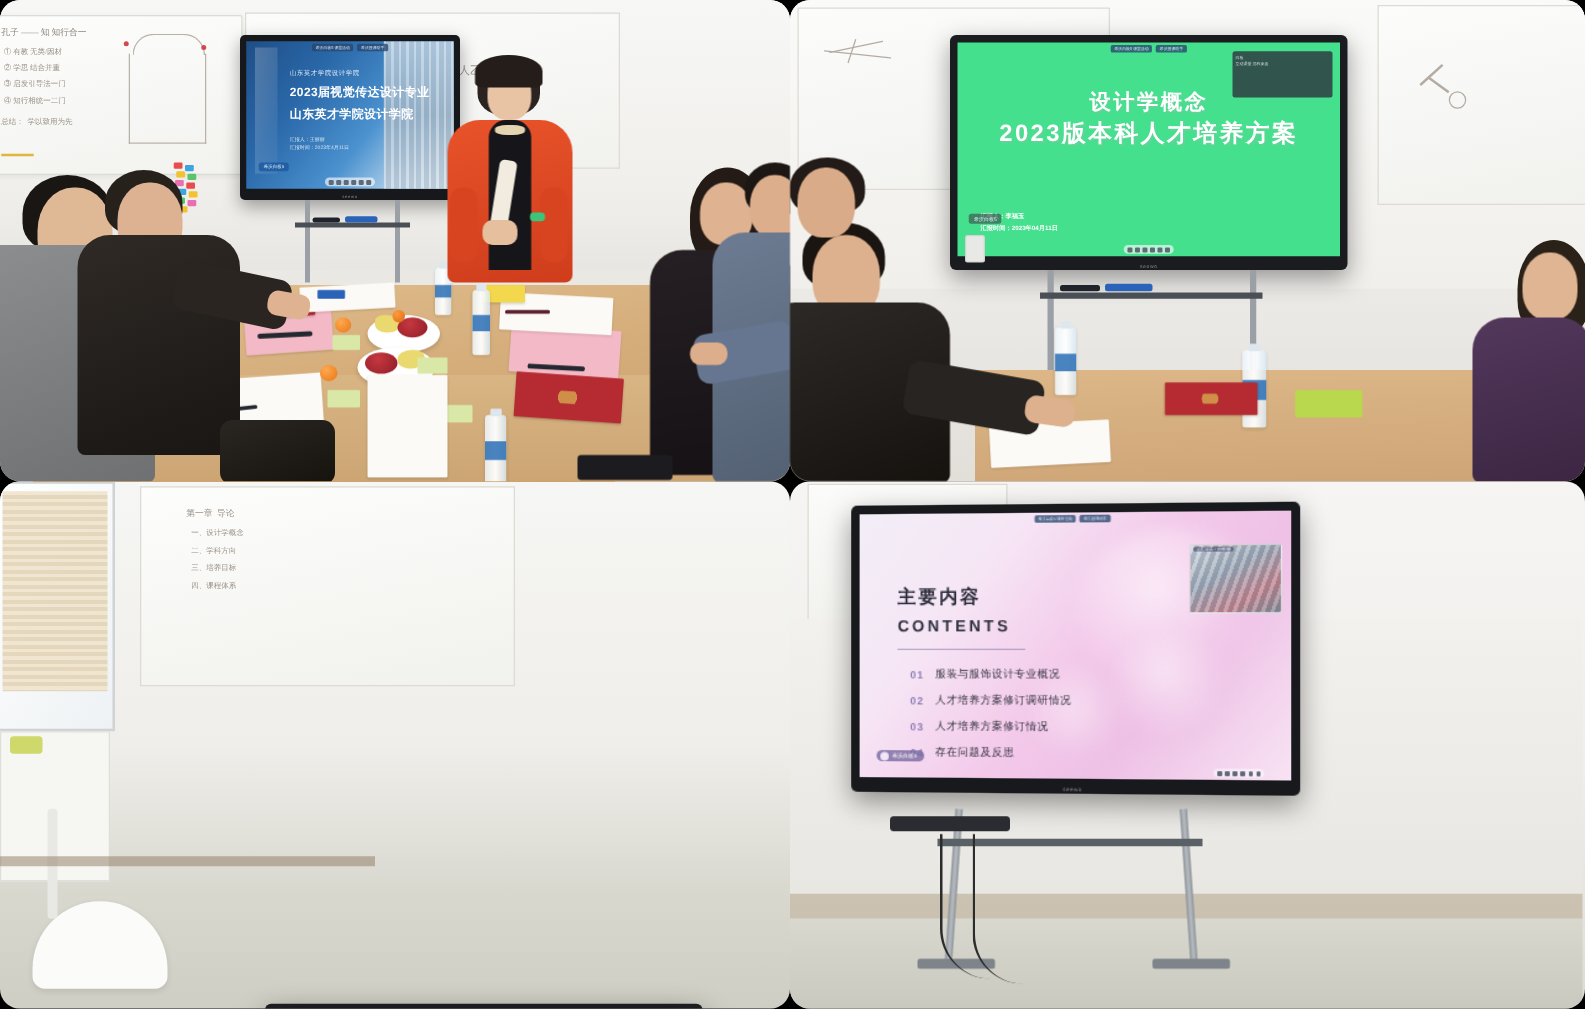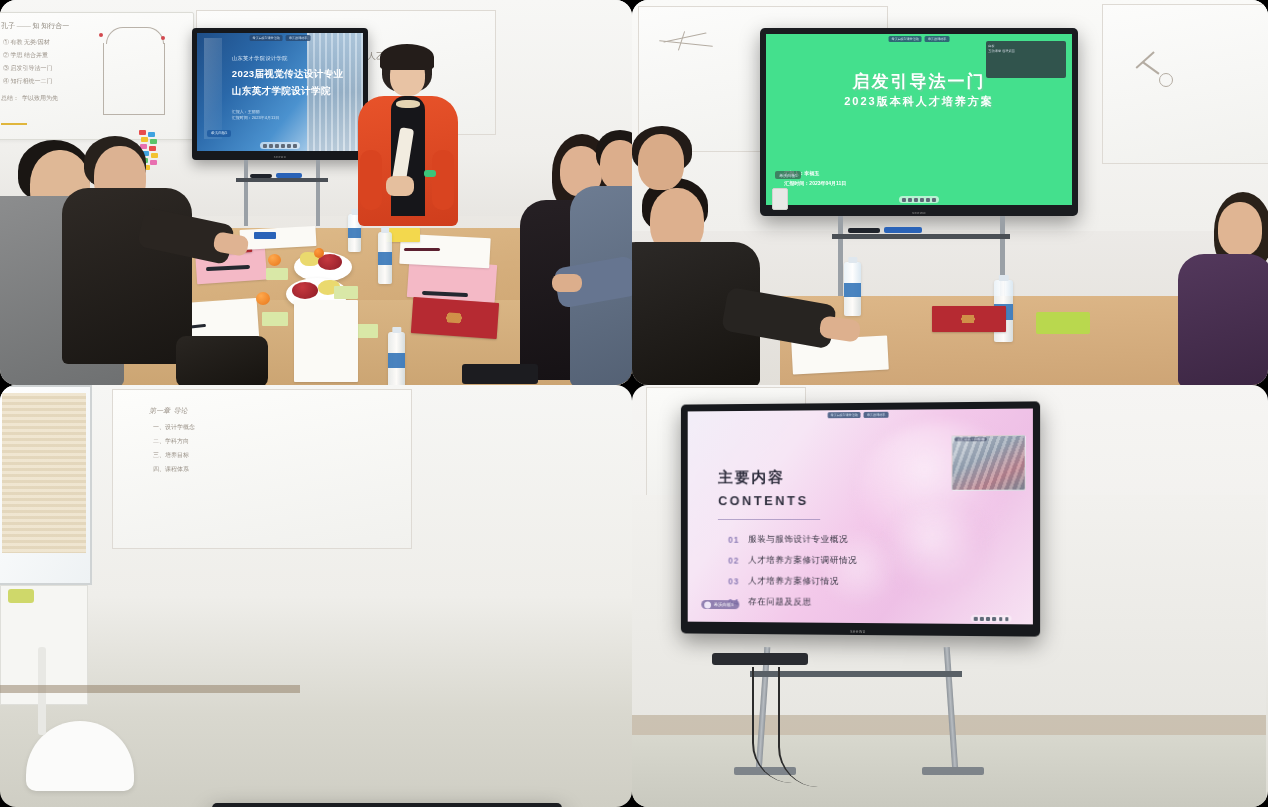--- a/index.html
+++ b/index.html
@@ -359,22 +359,22 @@
     <div class="p2-screen">
       <div class="slide2">
         <div class="topbar">
           <span>希沃白板5 课堂活动</span>
           <span>希沃授课助手</span>
         </div>
         <div class="s2-float">
           <div>白板</div>
           <div>互动课堂 远程桌面</div>
         </div>
-        <div class="s2-t" style="top:21%;font-size:17px;">启发引导法一门</div>
-        <div class="s2-t" style="top:35%;font-size:11px;">2023版本科人才培养方案</div>
+        <div class="s2-t" style="top:21%;font-size:17px;">设计学概念</div>
+        <div class="s2-t" style="top:35%;font-size:19px;">2023版本科人才培养方案</div>
         <div class="s2-meta" style="bottom:16%;">汇报人：李福玉</div>
         <div class="s2-meta" style="bottom:10%;">汇报时间：2023年04月11日</div>
         <div class="s1-badge" style="left:3%;bottom:15%;background:rgba(60,90,80,.7);font-size:4px;">希沃白板5</div>
         <div class="toolbar-bot">
           <i></i>
             <i></i>
           <i></i>
             <i></i>
           <i></i>
             <i></i>
@@ -420,21 +420,21 @@
       <div class="ppl-head" style="left:586px;top:202px;width:44px;height:54px;background:#e0b593;"></div>
       <div class="ppl-body" style="left:546px;top:254px;width:96px;height:132px;background:linear-gradient(165deg,#53385c,#3c2643);"></div>
     </div>
   </div>
 
   <div class="panel p3">
     <div class="p3-win">
       <div class="p3-blind"></div>
     </div>
     <div class="p3-wb">
-      <div class="wb-scrawl" style="left:36px;top:16px;font-size:7px;font-style:italic;">第一章  导论</div>
+      <div class="wb-scrawl" style="left:36px;top:16px;font-size:7px;">第一章  导论</div>
       <div class="wb-scrawl" style="left:40px;top:32px;">一、设计学概念</div>
       <div class="wb-scrawl" style="left:40px;top:46px;">二、学科方向</div>
       <div class="wb-scrawl" style="left:40px;top:60px;">三、培养目标</div>
       <div class="wb-scrawl" style="left:40px;top:74px;">四、课程体系</div>
     </div>
     <div style="position:absolute;left:0;top:200px;width:88px;height:120px;background:#f6f6f3;border:1px solid #dfdfda;"></div>
     <div style="position:absolute;left:8px;top:204px;width:26px;height:14px;background:#cfd86a;border-radius:3px;"></div>
     <div style="position:absolute;left:26px;top:336px;width:108px;height:70px;background:#fbfbfa;border-radius:54px 54px 10px 10px;box-shadow:0 2px 5px rgba(0,0,0,.1);"></div>
     <div style="position:absolute;left:38px;top:262px;width:8px;height:88px;background:#e8e8e4;border-radius:3px;"></div>
     <div style="position:absolute;left:0;top:300px;width:300px;height:8px;background:#8e7a5f;opacity:.5;"></div>

